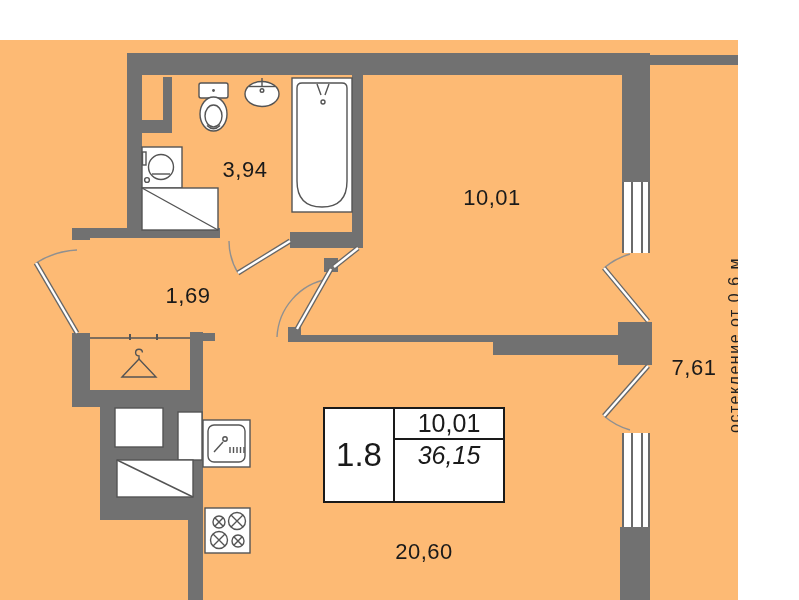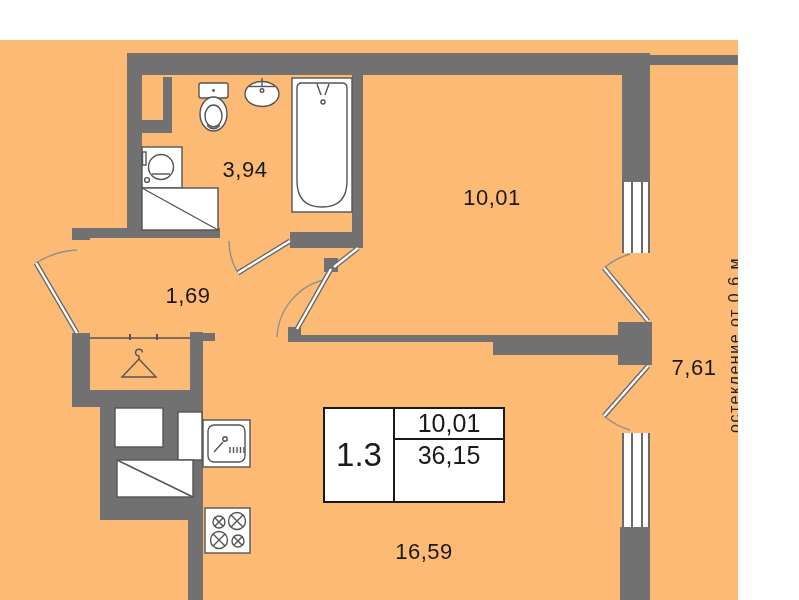--- a/index.html
+++ b/index.html
@@ -21,21 +21,21 @@
   .leafI{stroke:#ffffff;stroke-width:2.4;}
   .fx{fill:#fff;stroke:#545454;stroke-width:1.4;}
   .fxl{fill:none;stroke:#545454;stroke-width:1.4;}
   .stamp{position:absolute;left:323px;top:367px;width:182px;height:96px;background:#fff;
          border:2px solid #1a1a1a;box-sizing:border-box;display:grid;
          grid-template-columns:70px 1fr;grid-template-rows:1fr 1fr 1fr;}
   .stamp .unit{grid-row:1/4;border-right:2px solid #1a1a1a;display:flex;align-items:center;
          justify-content:center;font-size:33px;}
   .stamp .val{display:flex;align-items:center;justify-content:center;font-size:25px;
          border-bottom:2px solid #1a1a1a;}
-  .stamp .val:last-child{border-bottom:none;}
+  .stamp .val:last-child{border-bottom:none;font-style:italic;}
 </style>
 </head>
 <body>
 
 <div id="plan">
 
   <div class="gl" style="left:757px;top:25px;height:547px;"></div>
   <div class="gl" style="left:769px;top:25px;height:547px;"></div>
 
   <div class="w" style="left:127px;top:13px;width:523px;height:22px;"></div>
@@ -179,24 +179,24 @@
       <circle class="fxl" cx="219" cy="500" r="8.5"></circle>
       <path class="fxl" d="M213,494 l12,12 M225,494 l-12,12" stroke-width="1.1"></path>
       <circle class="fxl" cx="238" cy="501" r="6"></circle>
       <path class="fxl" d="M233.8,496.8 l8.4,8.4 M242.2,496.8 l-8.4,8.4" stroke-width="1.1"></path>
     </g>
   </svg>
 
   <div class="lbl" style="left:245px;top:130px;">3,94</div>
   <div class="lbl" style="left:492px;top:158px;">10,01</div>
   <div class="lbl" style="left:188px;top:256px;">1,69</div>
-  <div class="lbl" style="left:424px;top:512px;">16,59</div>
+  <div class="lbl" style="left:424px;top:512px;">20,60</div>
   <div class="lbl" style="left:694px;top:328px;">7,61</div>
 
   <div class="vtext">остекление от 0,6 м</div>
 
   <div class="stamp">
-    <div class="unit">1.3</div>
+    <div class="unit">1.8</div>
     <div class="val">10,01</div>
     <div class="val">36,15</div>
   </div>
 
 </div>
 
 </body></html>

